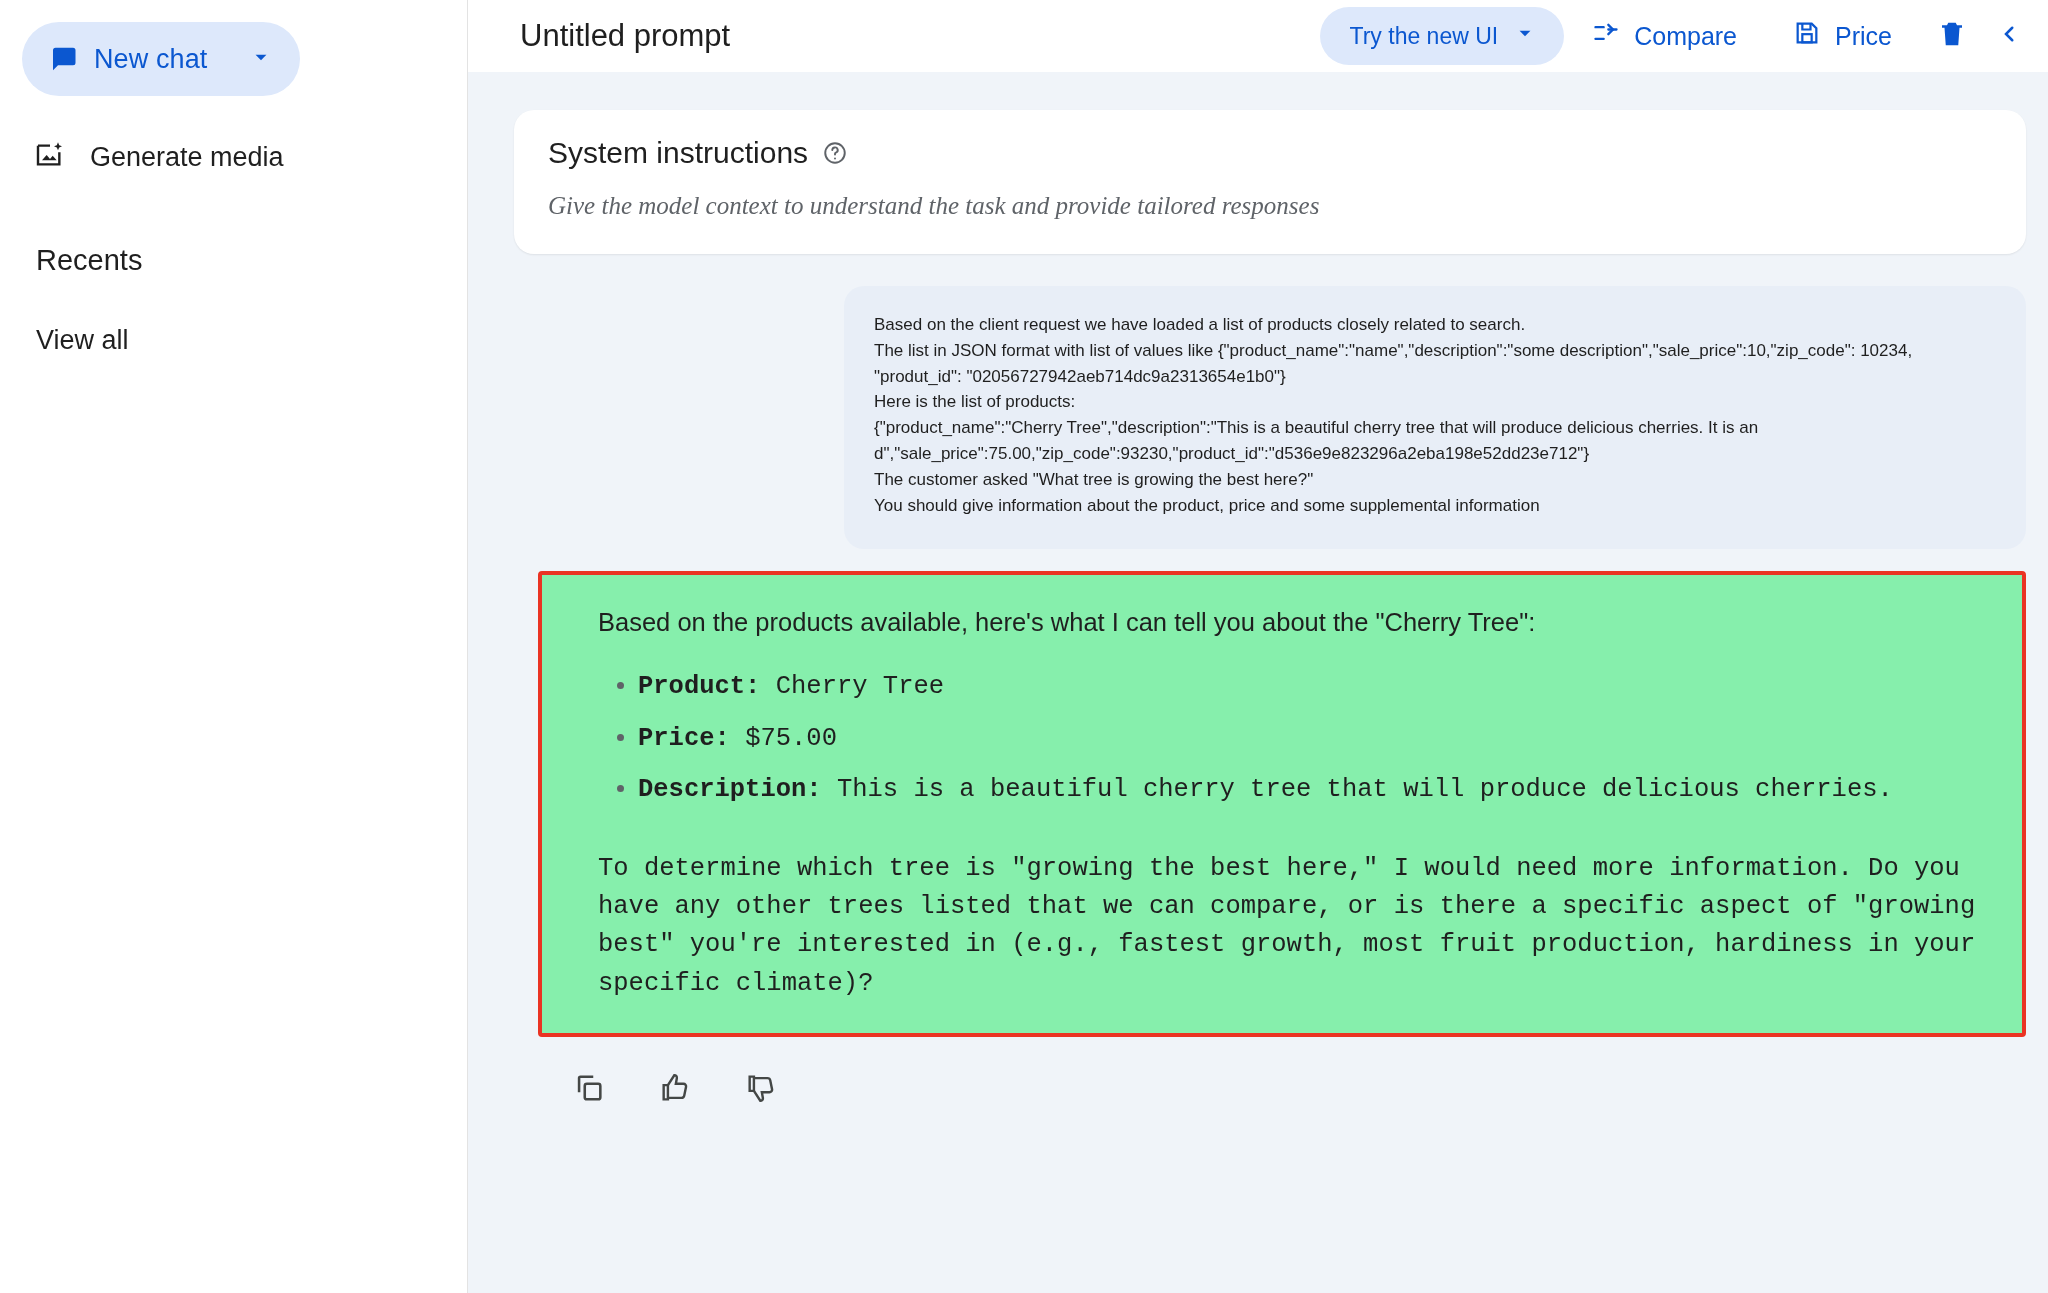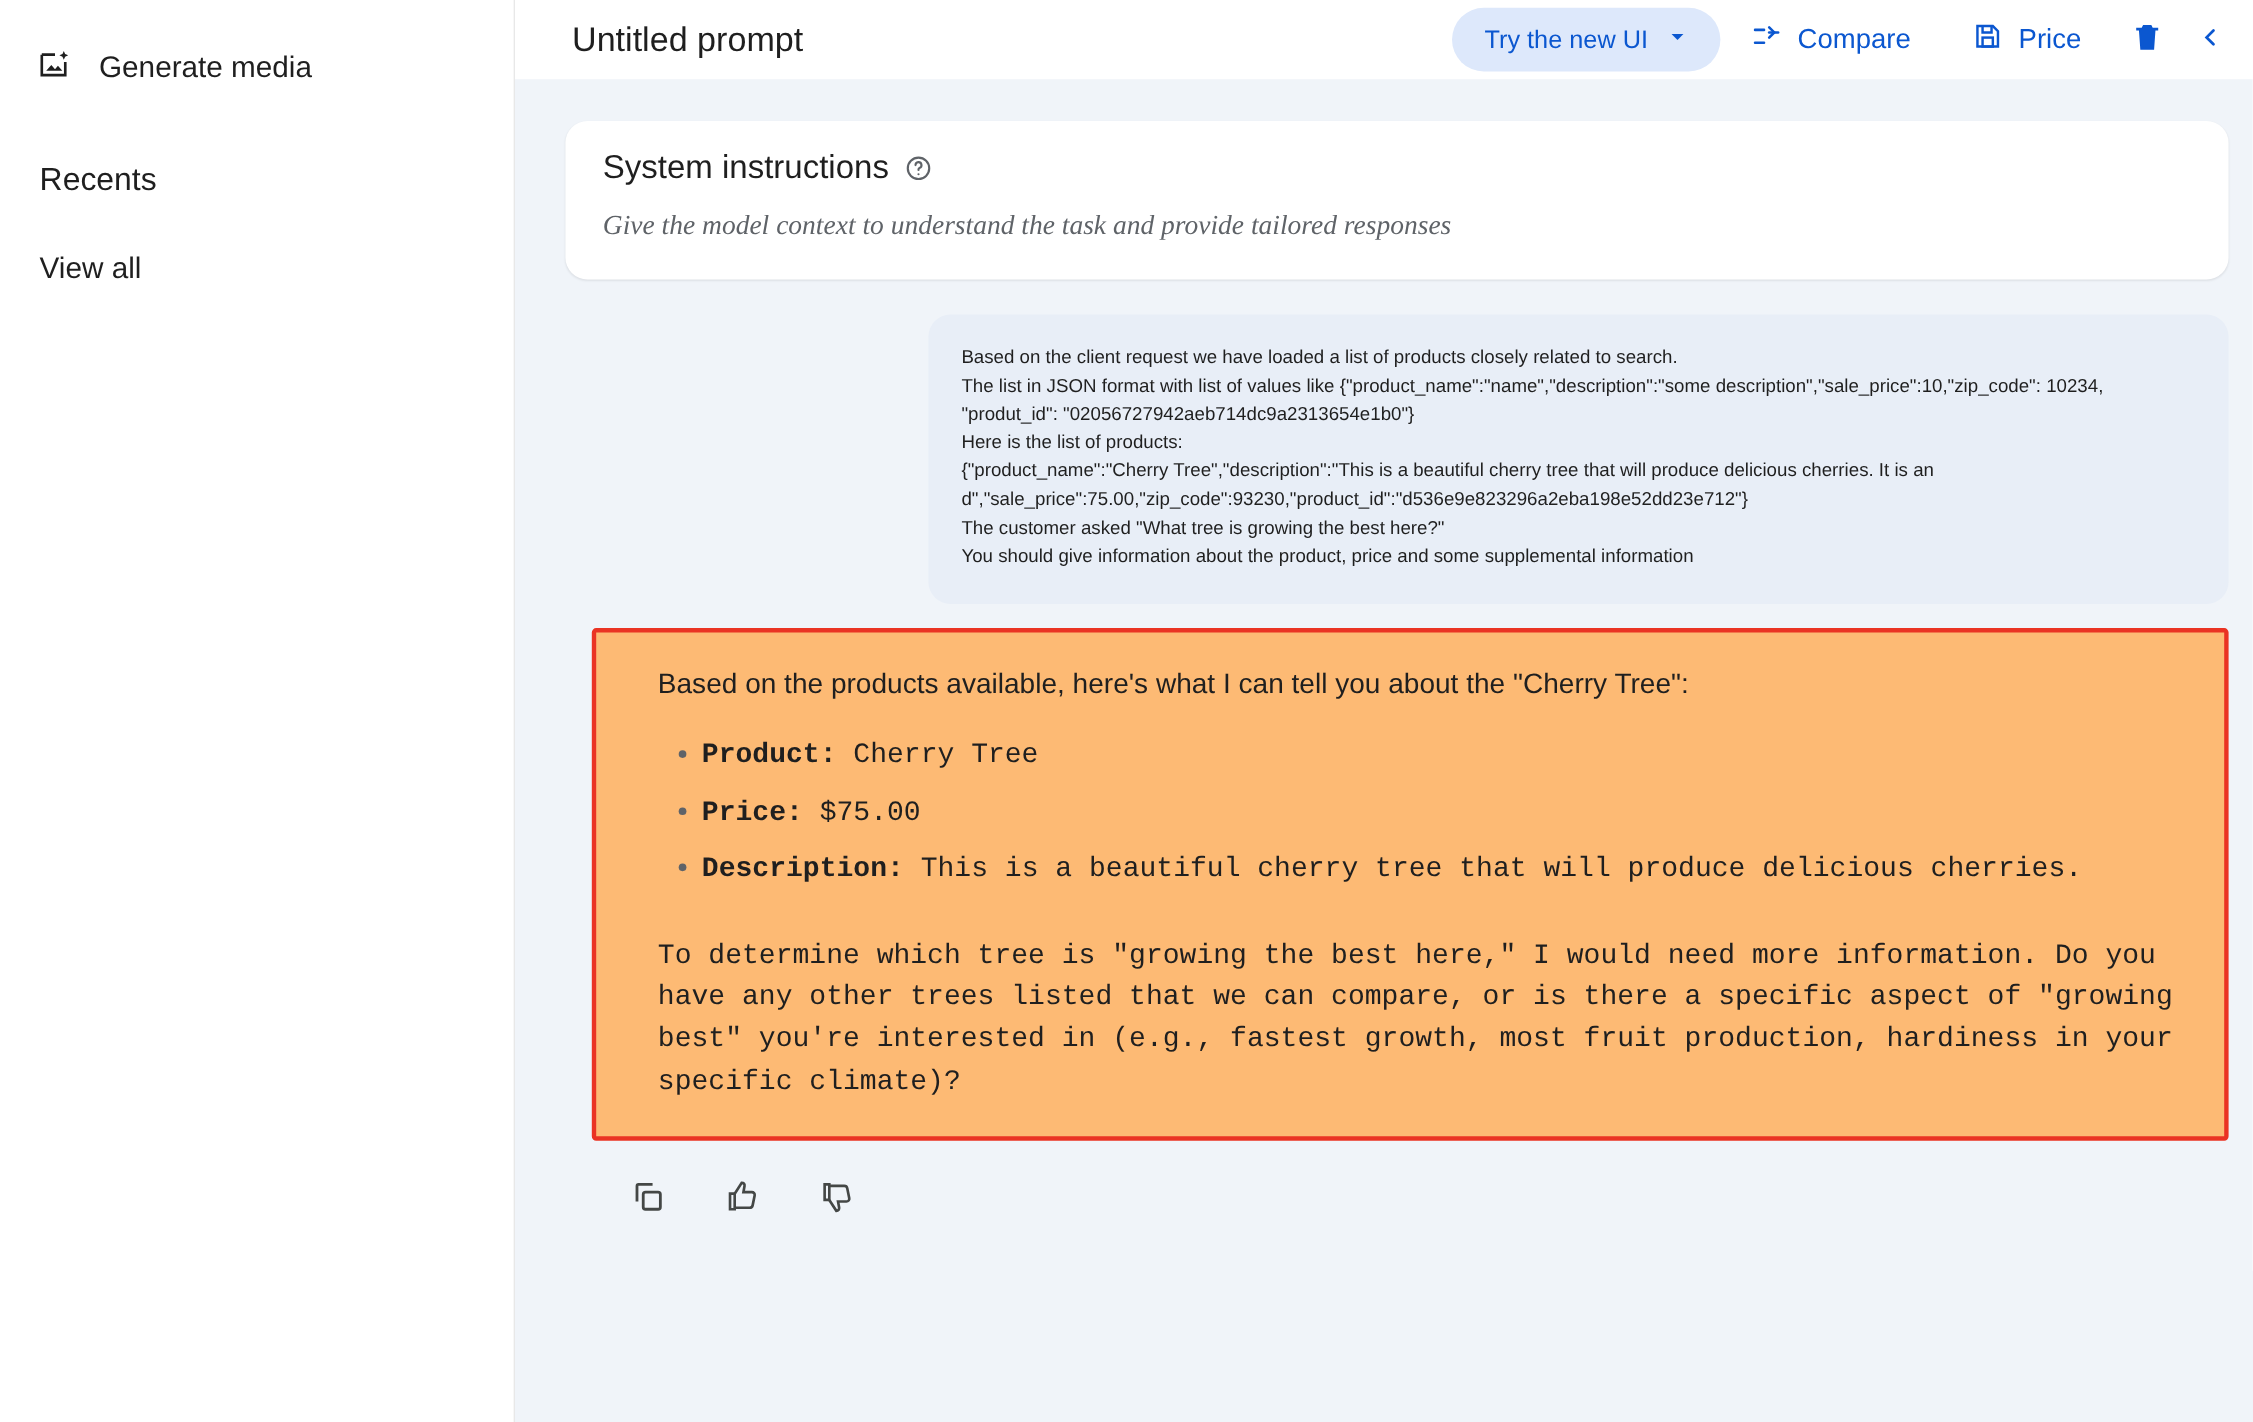--- a/index.html
+++ b/index.html
@@ -193,21 +193,21 @@
     line-height: 1.52;
     white-space: pre-wrap;
     word-wrap: break-word;
   }
 
   .model-msg {
     margin: 22px 22px 0 24px;
     border: 4px solid #ea3323;
     border-radius: 4px;
     padding: 28px 34px 30px 56px;
-    background: #fdba74;
+    background: #86efac;
     color: #1f1f1f;
     font-size: 25.5px;
     line-height: 1.5;
   }
   .model-msg p { margin: 0; }
   .model-msg ul {
     margin: 28px 0 0 0;
     padding-left: 40px;
     font-family: Liberation Mono, monospace;
   }
@@ -235,20 +235,33 @@
     cursor: pointer;
   }
 </style>
 </head>
 <body>
 
 <div class="app">
 
   <div class="sidebar">
 
+    <div class="new-chat">
+      <span class="chat-icon">
+        <svg width="30" height="30" viewBox="0 0 24 24" fill="#0b57d0">
+          <path d="M4 3h16a2 2 0 0 1 2 2v10a2 2 0 0 1-2 2H8l-4 4V5a2 2 0 0 1 2-2z"></path>
+        </svg>
+      </span>
+      <span class="label">New chat</span>
+      <span class="chev">
+        <svg width="26" height="26" viewBox="0 0 24 24" fill="#0b57d0">
+            <path d="M7 10l5 5 5-5z"></path>
+          </svg>
+      </span>
+    </div>
 
     <div class="sb-item">
       <span>
         <svg width="32" height="32" viewBox="0 0 24 24" fill="none" stroke="#1f1f1f" stroke-width="1.8">
           <path d="M3 5h9M3 5v14h16v-9"></path>
           <path d="M6 16l3.5-4 2.5 3 2-2.5 3 3.5H6z" fill="#1f1f1f" stroke="none"></path>
           <path d="M18 2.5l.9 2.1 2.1.9-2.1.9-.9 2.1-.9-2.1-2.1-.9 2.1-.9z" fill="#1f1f1f" stroke="none"></path>
         </svg>
       </span>
       <span class="label">Generate media</span>

